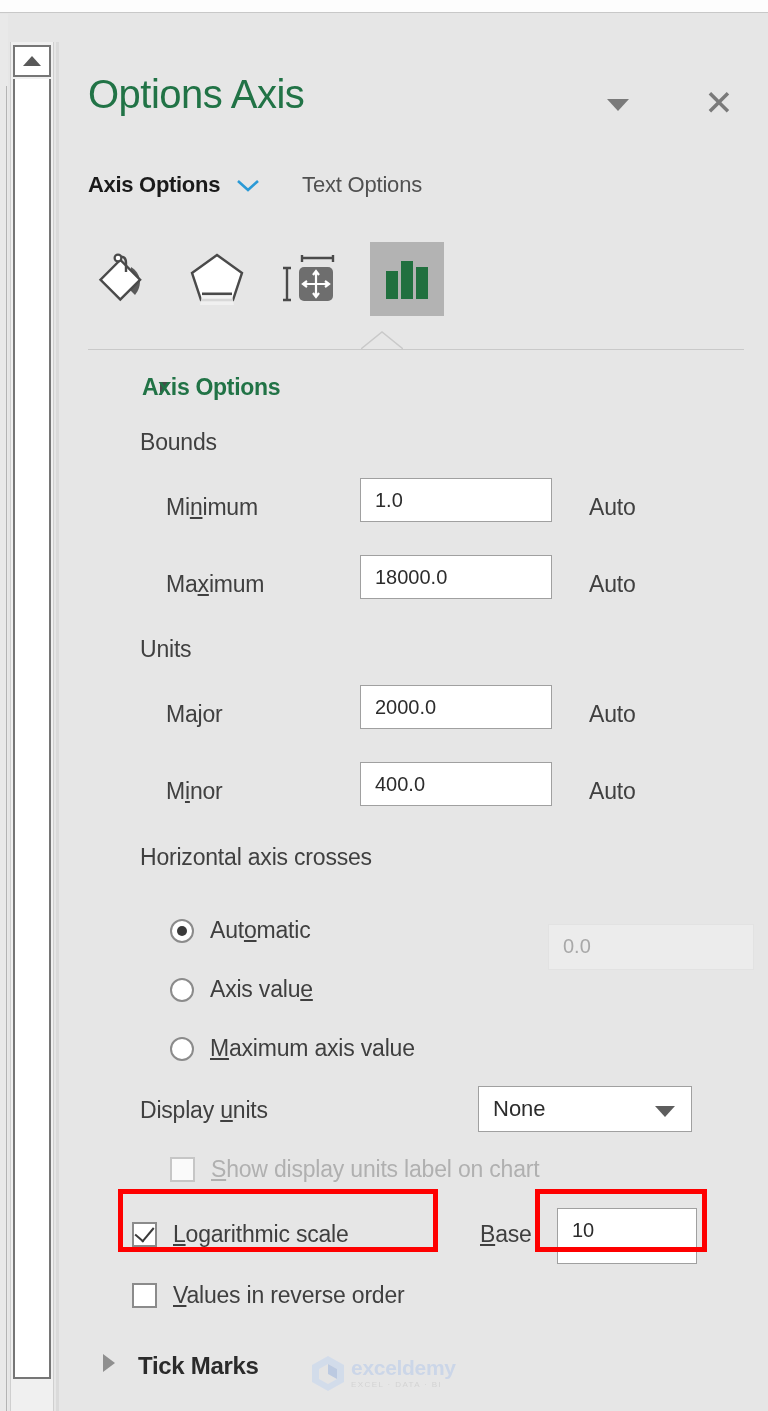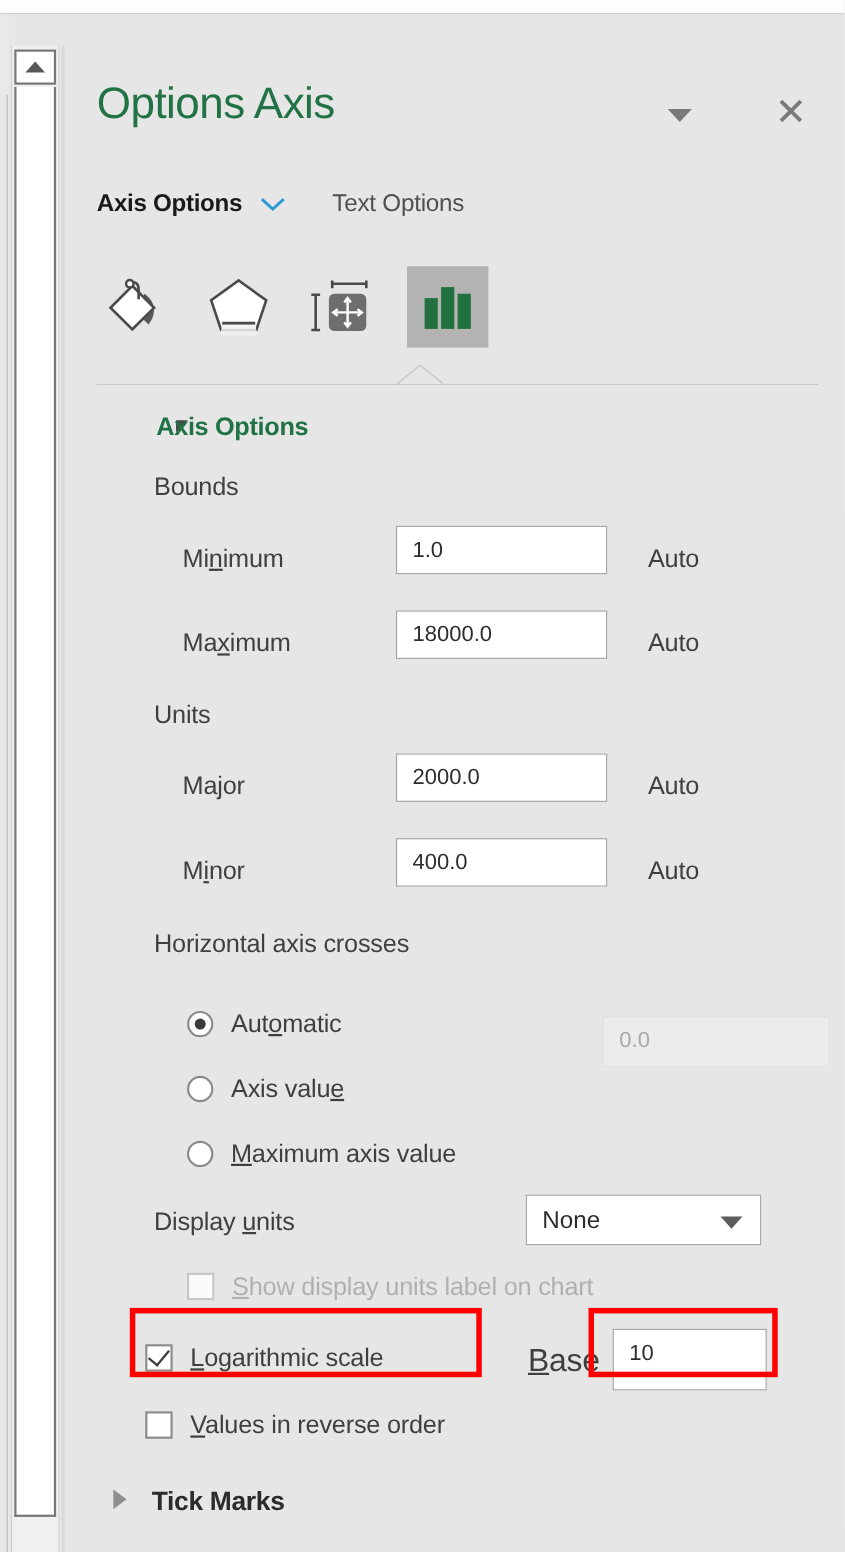--- a/index.html
+++ b/index.html
@@ -334,21 +334,21 @@
     right: 16px; top: 19px;
     width: 0; height: 0;
     border-left: 10px solid transparent;
     border-right: 10px solid transparent;
     border-top: 11px solid #5d5d5d;
   }
 
   
   .base-label {
     position: absolute;
-    font-size: 29px;
+    font-size: 23px;
     color: #3f3f3f;
     letter-spacing: -0.2px;
   }
   .base-label u { text-decoration: underline; }
 
   
   .redbox {
     position: absolute;
     border: 5px solid #fe0000;
     box-sizing: border-box;
@@ -568,14 +568,25 @@
     </div>
 
   </div>
 
   <div class="redbox" style="left:118px; top:1189px; width:320px; height:63px;"></div>
   <div class="redbox" style="left:535px; top:1189px; width:172px; height:63px;"></div>
 
   <div class="tick-arrow"></div>
   <div class="tick-head">Tick Marks</div>
 
+  <div class="watermark">
+    <svg class="wm-hex" width="36" height="38" viewBox="0 0 36 38">
+      <polygon points="18,2 34,11 34,28 18,37 2,28 2,11" fill="#c3d4ef"></polygon>
+      <polygon points="18,10 27,15 27,25 18,30 9,25 9,15" fill="#e4e4e4"></polygon>
+      <polygon points="18,10 27,15 27,25 18,20" fill="#9bb4dd"></polygon>
+    </svg>
+    <span class="wm-text">
+      <span class="wm-name">exceldemy</span>
+      <span class="wm-sub">EXCEL · DATA · BI</span>
+    </span>
+  </div>
 
 </div>
 
 </body></html>

